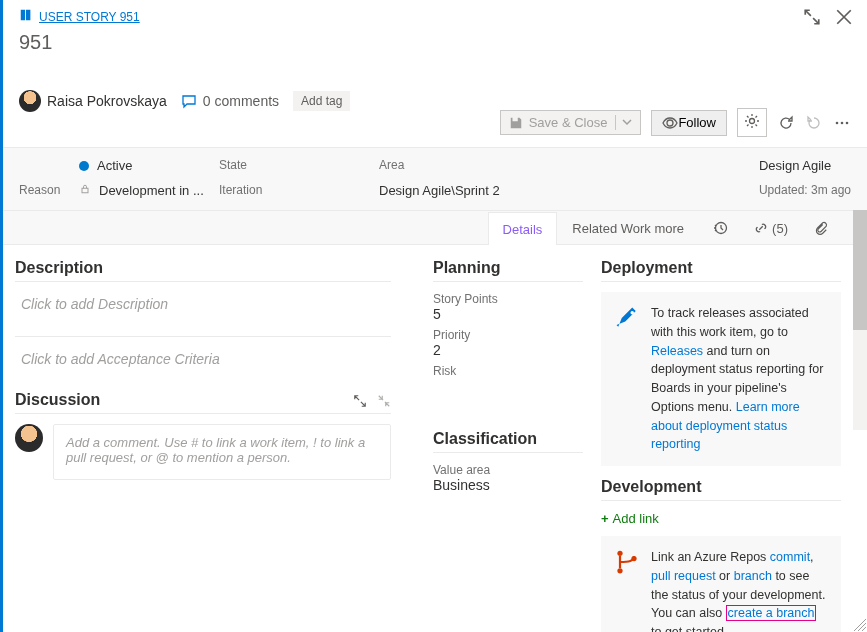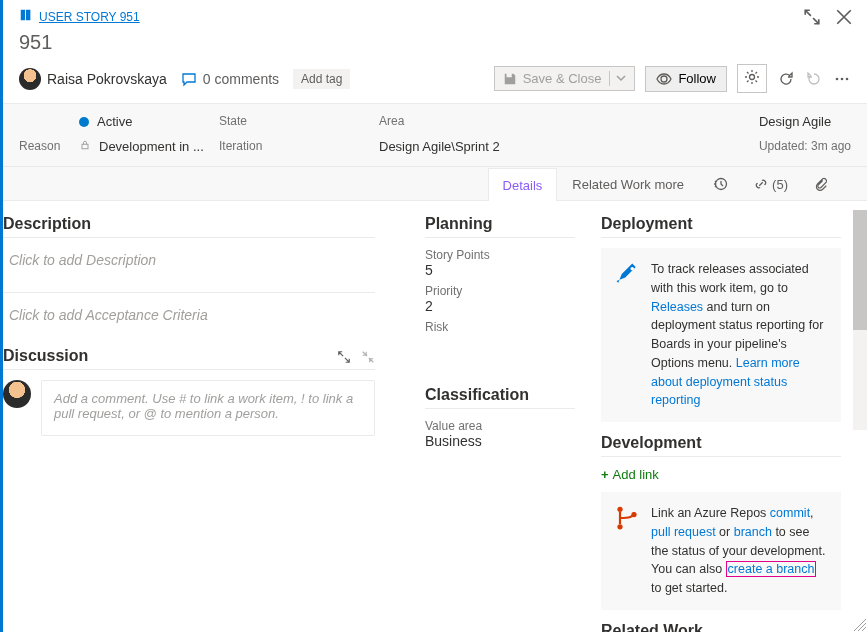--- a/index.html
+++ b/index.html
@@ -17,39 +17,39 @@
   .title-row { display: flex; align-items: center; gap: 12px; margin-bottom: 10px; }
   .title-id { font-size: 20px; color: #605e5c; }
   .title-text { font-size: 20px; font-weight: 400; }
   .meta-row { display: flex; align-items: center; gap: 14px; flex-wrap: wrap; }
   .avatar { width: 22px; height: 22px; border-radius: 50%; background: radial-gradient(circle at 50% 35%, #f4c28e 35%, #2b2b2b 36%); display:inline-block; }
   .assignee { display: flex; align-items: center; gap: 6px; }
   .comments { display: flex; align-items: center; gap: 6px; color: #605e5c; }
   .add-tag { background: #f3f2f1; padding: 3px 8px; font-size: 12px; color: #605e5c; cursor: pointer; }
   .save-btn { display: flex; align-items: center; gap: 6px; background: #f3f2f1; border: 1px solid #c8c6c4; color: #a19f9d; padding: 4px 8px; font-size: 13px; cursor: pointer; }
   .save-btn .chev { border-left: 1px solid #c8c6c4; padding-left: 6px; margin-left: 2px; }
-  .follow-btn { display: flex; gap: 6px; border: 1px solid #c8c6c4; padding: 4px 10px; font-size: 13px; cursor: pointer; }
+  .follow-btn { display: flex; border: 1px solid #c8c6c4; padding: 4px 10px; font-size: 13px; cursor: pointer; }
   .gear-box { border: 1px solid #c8c6c4; padding: 4px 6px; cursor: pointer; }
-  .toolbar-right { margin-left: auto; display: flex; align-items: center; gap: 10px; }
+  .toolbar-right { margin-left: auto; display: flex; align-items: center; gap: 10px; margin-top: 44px; }
 
   .state-block { background: #f8f8f8; border-top: 1px solid #eaeaea; border-bottom: 1px solid #eaeaea; padding: 10px 16px 12px 16px; display: grid; grid-template-columns: 200px 160px 1fr auto; row-gap: 10px; font-size: 13px; }
   .state-label { color: #717171; font-size: 12px; }
   .state-val { display: flex; align-items: center; gap: 8px; }
   .dot-blue { width: 10px; height: 10px; border-radius: 50%; background: #007acc; display: inline-block; }
   .lock-icon svg { width: 12px; height: 12px; }
   .updated { color: #717171; justify-self: end; font-size: 12px; }
 
   
   .tabs-row { display: flex; justify-content: flex-end; border-bottom: 1px solid #eaeaea; padding-right: 26px; background: #f8f8f8; }
   .tab { padding: 8px 14px; font-size: 13px; color: #605e5c; cursor: pointer; border: 1px solid transparent; border-bottom: none; display: flex; align-items: center; gap: 4px; }
   .tab.active { background: #fff; border-color: #eaeaea; color: #8b5cf6; position: relative; top: 1px; }
   .tab-icon-only { padding: 8px 12px; }
 
   
-  .main { flex: 1; overflow-y: auto; display: grid; grid-template-columns: 1fr 170px 240px; gap: 16px; padding: 14px 26px 14px 0; }
+  .main { flex: 1; overflow-y: auto; display: grid; grid-template-columns: 1fr 170px 240px; gap: 8px; padding: 14px 26px 14px 12px; }
   .col1 { padding-right: 24px; }
   .col2 { padding: 0 10px; }
   .col3 { }
 
   .section-title { font-size: 16px; font-weight: 600; margin-bottom: 4px; }
   .hr { border: none; border-bottom: 1px solid #eaeaea; margin-bottom: 10px; }
   .placeholder { color: #a19f9d; font-style: italic; font-size: 14px; padding: 4px 0 24px 6px; }
   .field-label { color: #717171; font-size: 12px; margin-top: 6px; }
   .field-val { font-size: 14px; margin-bottom: 6px; }
 

